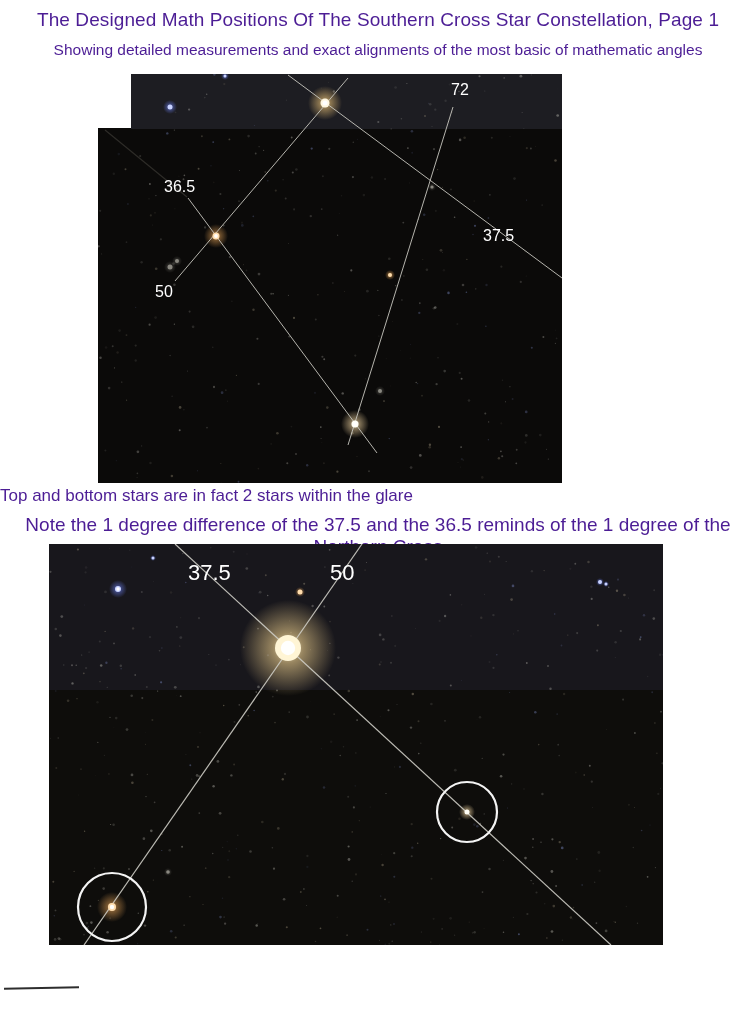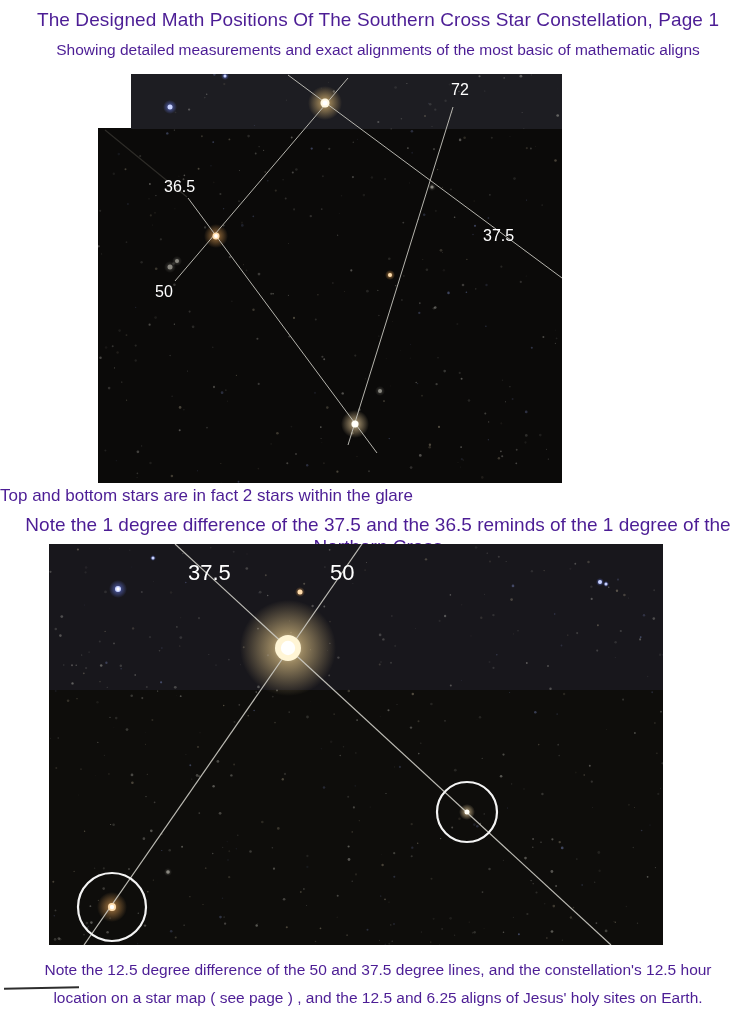--- a/index.html
+++ b/index.html
@@ -39,21 +39,21 @@
     position:absolute;left:4px;top:987px;width:75px;height:2px;
     background:#2d2d2d;transform:rotate(-1.2deg);
   }
   svg text{font-family:"Liberation Sans",sans-serif;}
 </style>
 </head>
 <body>
 
 <div class="page">
   <div class="title">The Designed Math Positions Of The Southern Cross Star Constellation, Page 1</div>
-  <div class="subtitle">Showing detailed measurements and exact alignments of the most basic of mathematic aligns</div>
+  <div class="subtitle">Showing detailed measurements and exact alignments of the most basic of mathematic angles</div>
 
   <div class="fig" id="fig1"><svg width="464" height="409">
         <defs>
           <clipPath id="fig1-clip">
             <rect x="0" y="54" width="464" height="355"></rect>
             <rect x="33" y="0" width="431" height="55"></rect>
           </clipPath>
           <radialGradient id="fig1-grad0">
             <stop offset="0%" stop-color="#fff7e0" stop-opacity="0.95"></stop>
             <stop offset="32%" stop-color="rgba(235,195,120,0.55)"></stop>
@@ -954,18 +954,14 @@
           <circle cx="63" cy="363" r="4" fill="#ffddad"></circle>
           <circle cx="63" cy="363" r="2.2" fill="#ffffff" fill-opacity="0.95"></circle>
           <circle cx="119" cy="328" r="1.8" fill="#8a8880"></circle>
           <circle cx="418" cy="268" r="30" fill="none" stroke="#f4f4f4" stroke-width="2.2"></circle>
           <circle cx="63" cy="363" r="34" fill="none" stroke="#f4f4f4" stroke-width="2.2"></circle>
         </g>
         <text x="139" y="20" fill="#ffffff" font-size="22" dominant-baseline="hanging">37.5</text>
         <text x="281" y="20" fill="#ffffff" font-size="22" dominant-baseline="hanging">50</text>
       </svg></div>
 
-  <div class="footer">
-    <div>Note the 12.5 degree difference of the 50 and 37.5 degree lines, and the constellation's 12.5 hour</div>
-    <div>location on  a star map ( see page ) , and the 12.5 and 6.25 aligns of Jesus' holy sites on Earth.</div>
-  </div>
   <div class="strike"></div>
 </div>
 
 </body></html>

